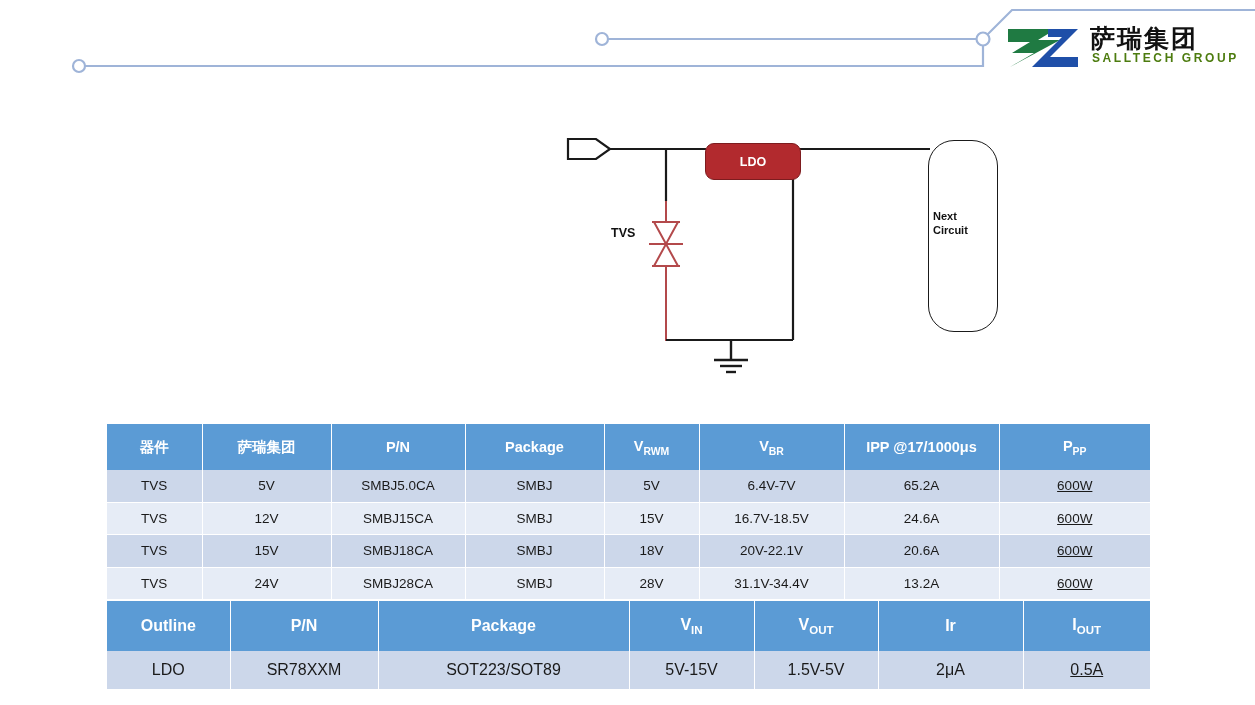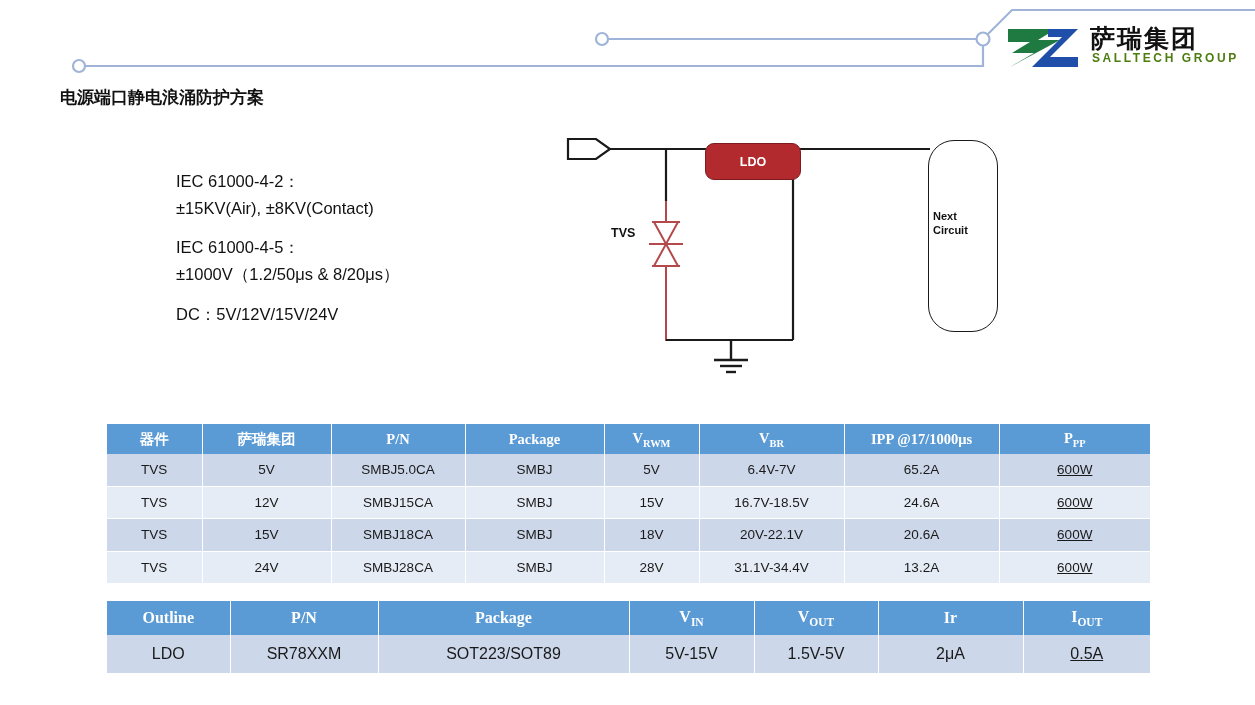--- a/index.html
+++ b/index.html
@@ -63,22 +63,21 @@
     position:absolute;left:933px;top:210px;width:58px;
     text-align:left;font-size:11px;font-weight:bold;color:#111;line-height:1.25;
   }
 
   
   .tbl{position:absolute;border-collapse:collapse;table-layout:fixed;}
   .tbl th{
     background:#5b9bd5;color:#ffffff;font-weight:bold;
     text-align:center;vertical-align:middle;
     border-right:1.6px solid #ffffff;
-    padding:0;
-    font-family:Liberation Serif, serif;
+    padding:8px;
   }
   .tbl th:last-child{border-right:none;}
   .tbl td{
     text-align:center;vertical-align:middle;color:#1a1a1a;
     border-right:1.6px solid #ffffff;
     border-bottom:1.4px solid #ffffff;
     padding:0;
   }
   .tbl td:last-child{border-right:none;text-decoration:underline;}
   .tbl tbody tr.odd td{background:#ccd7ea;}
@@ -102,42 +101,32 @@
   <svg class="hdr-deco" viewBox="0 0 1255 95" width="1255" height="95">
 
     <path d="M 602 39 L 983 39 L 1012 10 L 1255 10" fill="none" stroke="#9fb4d8" stroke-width="2.2"></path>
 
     <path d="M 79 66 L 983 66 L 983 39" fill="none" stroke="#9fb4d8" stroke-width="2.2"></path>
     <circle cx="602" cy="39" r="6" fill="#ffffff" stroke="#9fb4d8" stroke-width="2.2"></circle>
     <circle cx="983" cy="39" r="6.5" fill="#ffffff" stroke="#9fb4d8" stroke-width="2.2"></circle>
     <circle cx="79" cy="66" r="6" fill="#ffffff" stroke="#9fb4d8" stroke-width="2.2"></circle>
   </svg>
 
-  <div class="subtitle">电源端口静电浪涌防护方案</div>
 
   <div class="logo">
     <svg class="logo-mark" viewBox="0 0 78 44" width="78" height="44">
 
       <path d="M 4 3 L 52 3 L 34 14 L 56 14 L 6 41 L 30 27 L 8 27 L 26 16 L 4 16 Z" fill="#1f7a42"></path>
 
       <path d="M 44 3 L 74 3 L 46 31 L 74 31 L 74 41 L 28 41 L 58 11 L 44 11 Z" fill="#1f4fa8"></path>
     </svg>
     <div class="logo-cn">萨瑞集团</div>
     <div class="logo-en">SALLTECH GROUP</div>
   </div>
 
-  <div class="specs">
-    <div>IEC 61000-4-2：</div>
-    <div>±15KV(Air), ±8KV(Contact)</div>
-    <div class="gap"></div>
-    <div>IEC 61000-4-5：</div>
-    <div>±1000V（1.2/50μs &amp; 8/20μs）</div>
-    <div class="gap"></div>
-    <div>DC：5V/12V/15V/24V</div>
-  </div>
 
   <svg class="circuit" viewBox="0 0 470 265" width="470" height="265">
 
     <path d="M 20 13 L 48 13 L 62 23 L 48 33 L 20 33 Z" fill="#ffffff" stroke="#1a1a1a" stroke-width="2.2"></path>
 
     <line x1="62" y1="23" x2="158" y2="23" stroke="#1a1a1a" stroke-width="2.2"></line>
 
     <line x1="118" y1="23" x2="118" y2="75" stroke="#1a1a1a" stroke-width="2.2"></line>
 
     <g stroke="#b3494b" stroke-width="2" fill="none">

